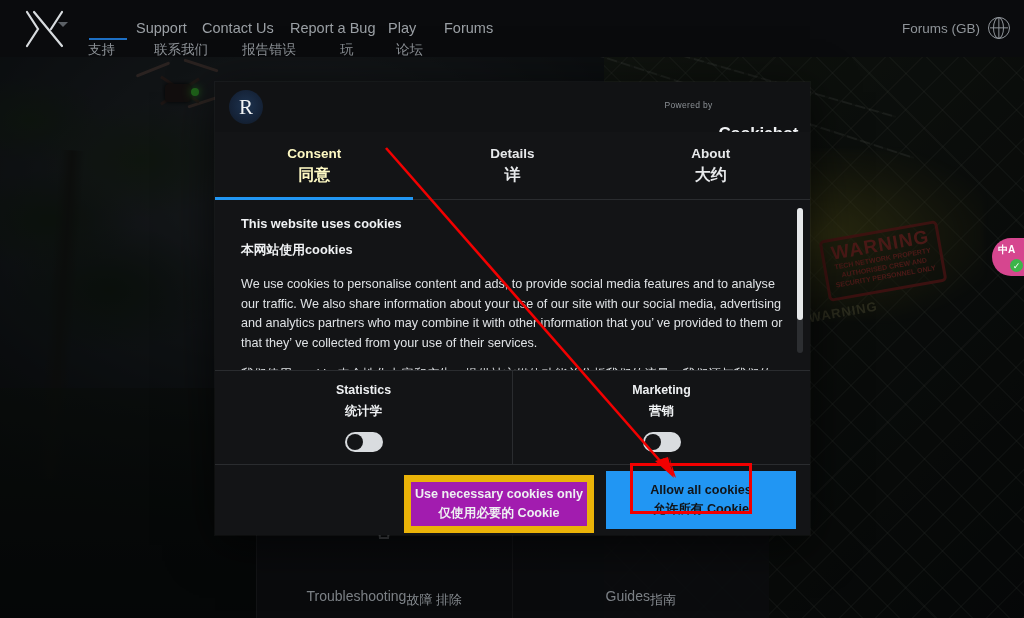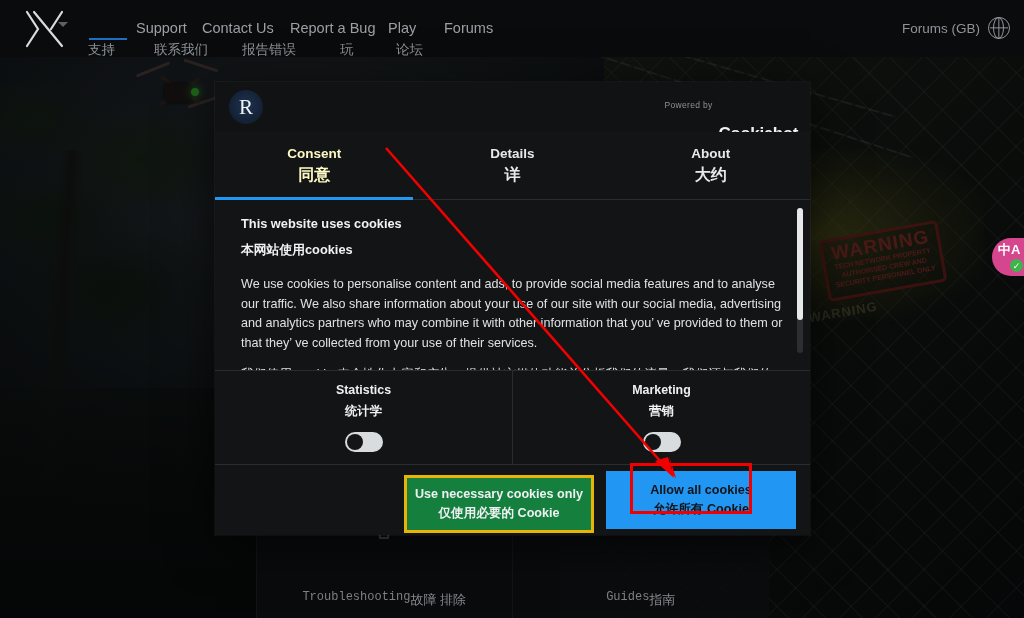--- a/index.html
+++ b/index.html
@@ -195,36 +195,36 @@
     display: flex; flex-direction: column; align-items: center; justify-content: flex-end;
     padding-bottom: 14px;
     cursor: pointer;
   }
   .card:first-child { border-left: none; }
   .card-icon { position: absolute; top: -48px; width: 62px; height: 62px; opacity: .30; }
   .card-label {
     display: flex; align-items: flex-end; gap: 0px;
     color: #7d8287;
   }
-  .card-label .en { font-size: 12px; font-family: Liberation Mono, monospace; }
+  .card-label .en { font-size: 14px; }
   .card-label .zh { font-size: 13px; color: #878c91; position: relative; top: 5px; }
   .card-spacer { flex: 1; background: transparent; border: none; }
 
   
   .translate-widget {
     position: absolute; right: 0px; top: 238px;
     width: 32px; height: 38px;
     background: #d6468f;
     border-radius: 19px 0 0 19px;
     z-index: 30;
     cursor: pointer;
   }
   .tw-inner {
     position: absolute; left: 6px; top: 7px;
-    color: #fff; font-size: 13px; line-height: 10px; font-weight: bold;
+    color: #fff; font-size: 10px; line-height: 10px; font-weight: bold;
   }
   .tw-check {
     position: absolute; right: 1px; bottom: 4px;
     width: 13px; height: 13px; border-radius: 50%;
     background: #3cb54a; color: #fff; font-size: 9px;
     display: flex; align-items: center; justify-content: center;
   }
 
   
   .dialog {
@@ -333,21 +333,21 @@
   }
   .btn {
     width: 190px; height: 58px;
     display: flex; flex-direction: column; align-items: center; justify-content: center;
     gap: 4px; cursor: pointer;
     font-weight: bold;
   }
   .btn .en { font-size: 12.6px; }
   .btn .zh { font-size: 12.6px; }
   .btn-secondary {
-    background: #15803d; border: 3px solid #eab308; color: #eef0f2; margin-top: 8px;
+    background: #a21caf; border: 7px solid #eab308; color: #eef0f2; margin-top: 8px;
   }
   .btn-primary {
     background: #2196f3; color: #111418;
     border: 1px solid #2196f3;
   }
 
   
   .anno { position: absolute; inset: 0; z-index: 60; pointer-events: none; }
   .anno-box {
     position: absolute; left: 630px; top: 463px;

